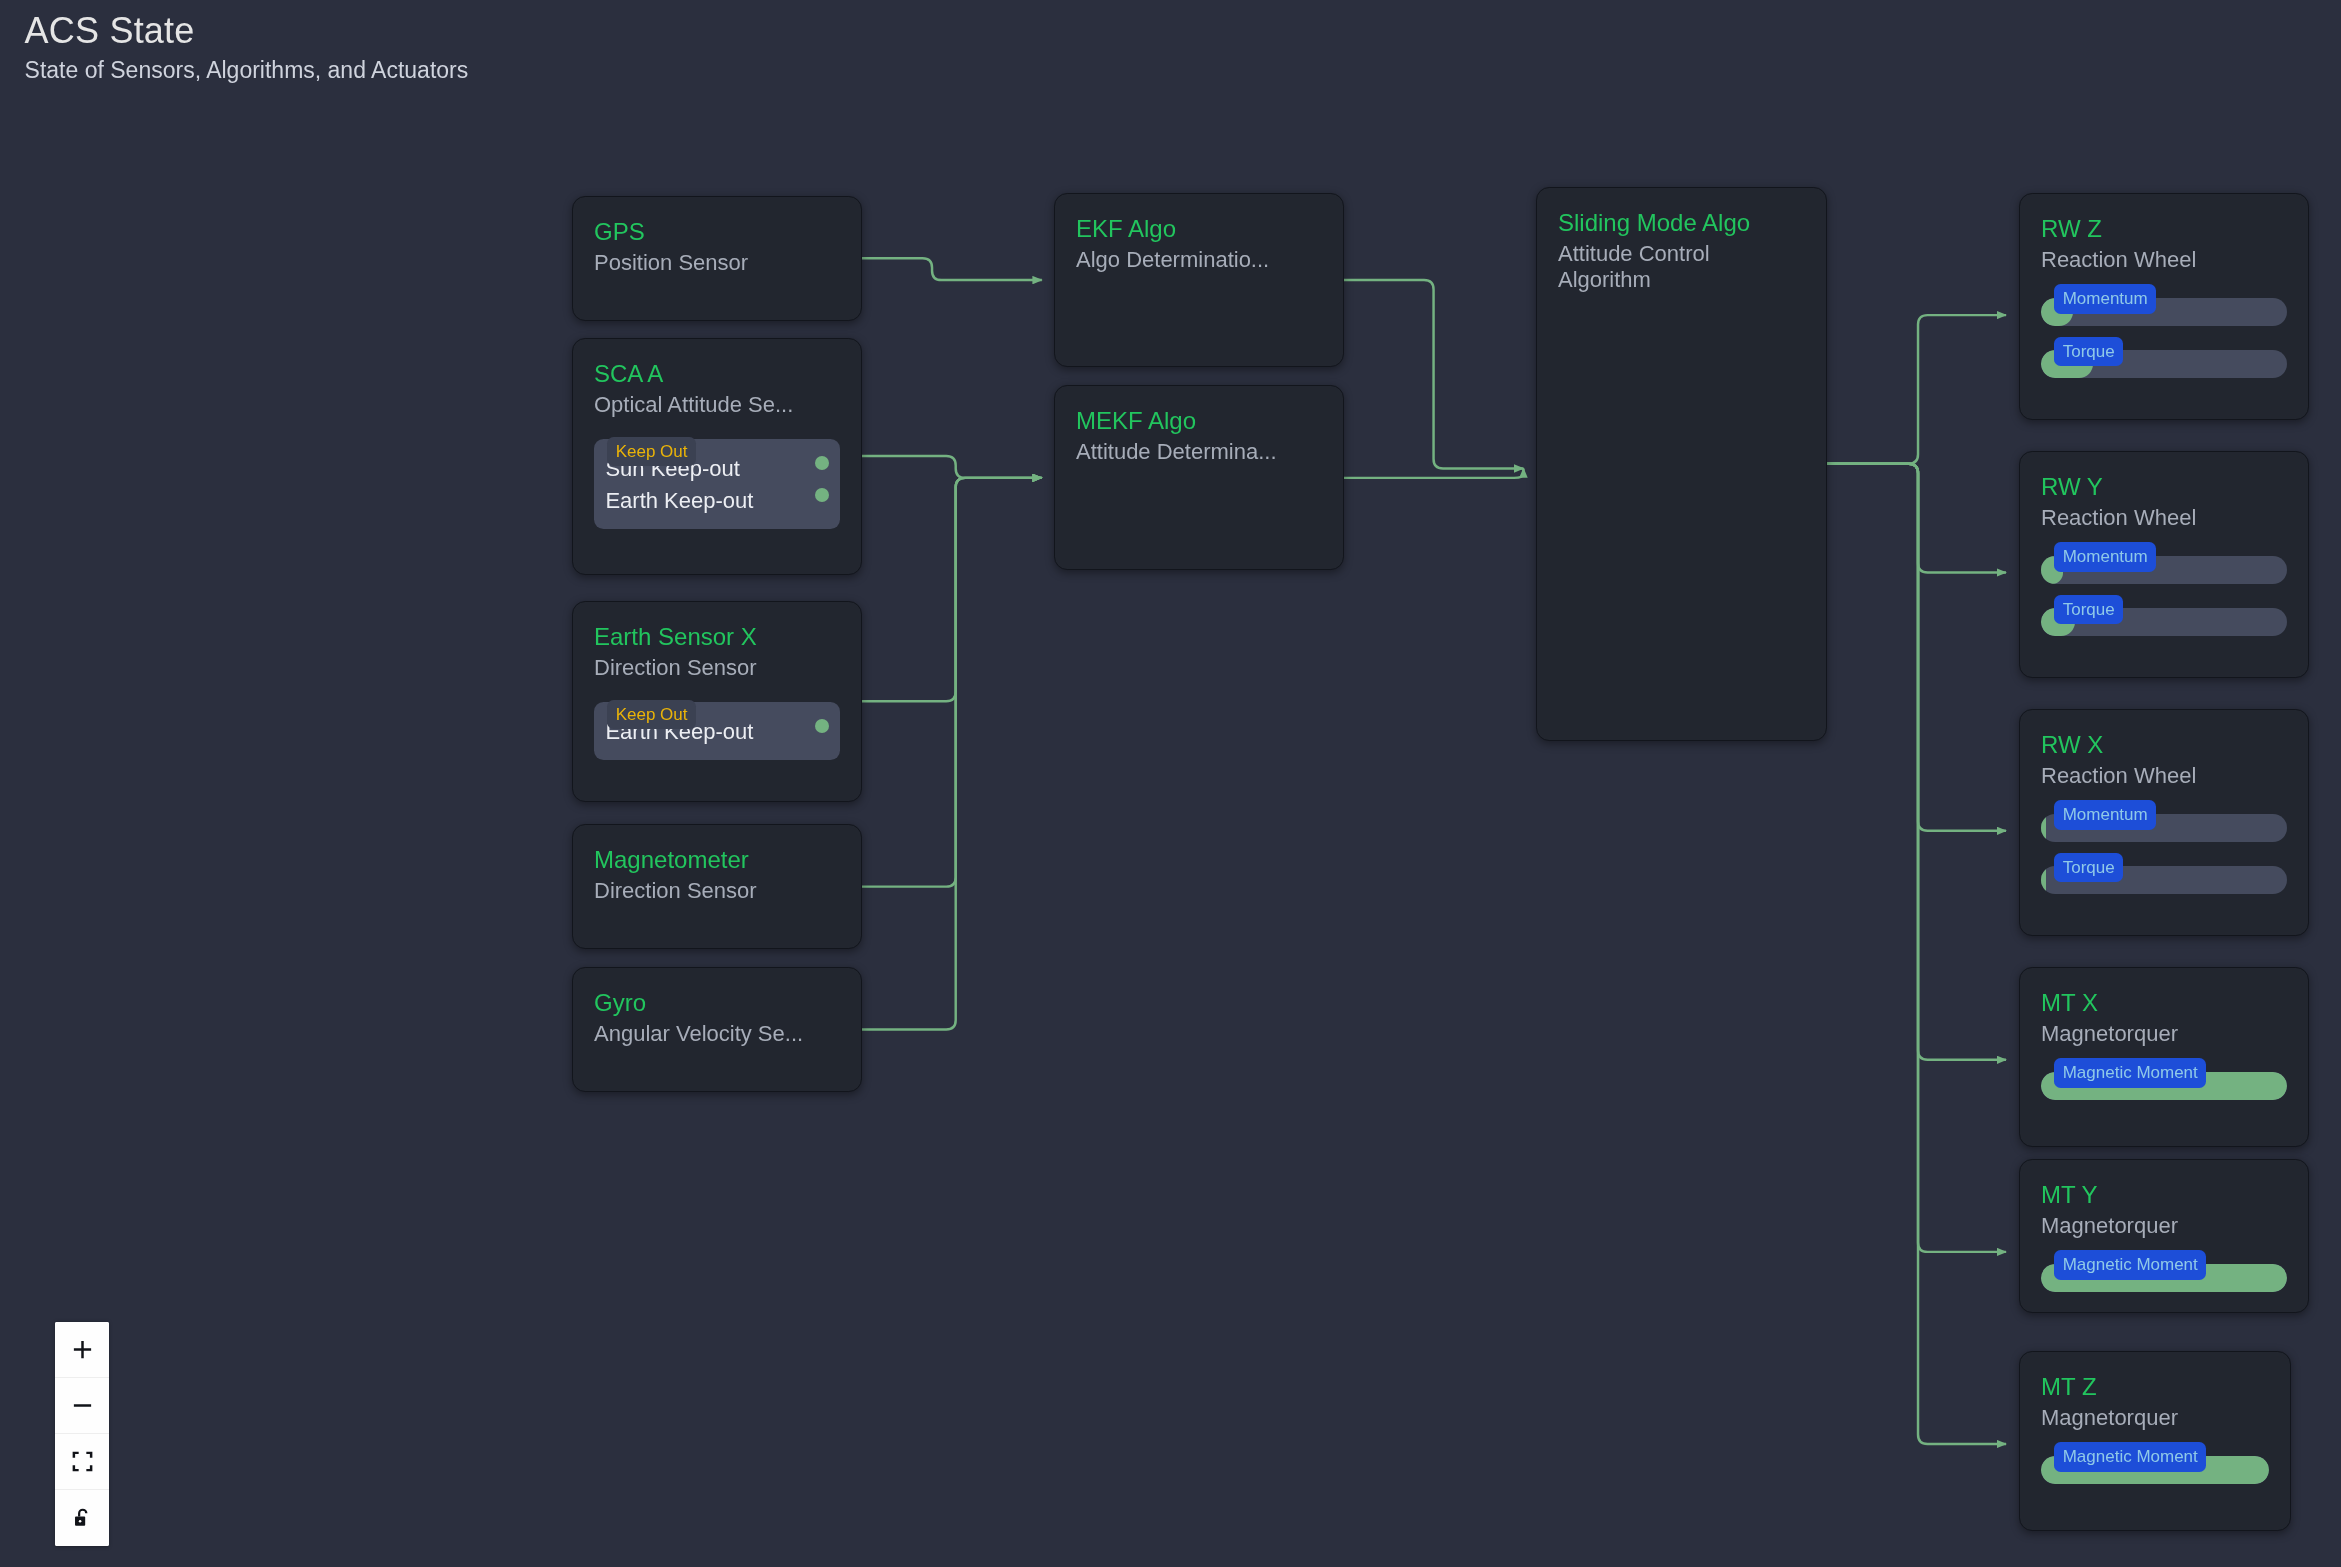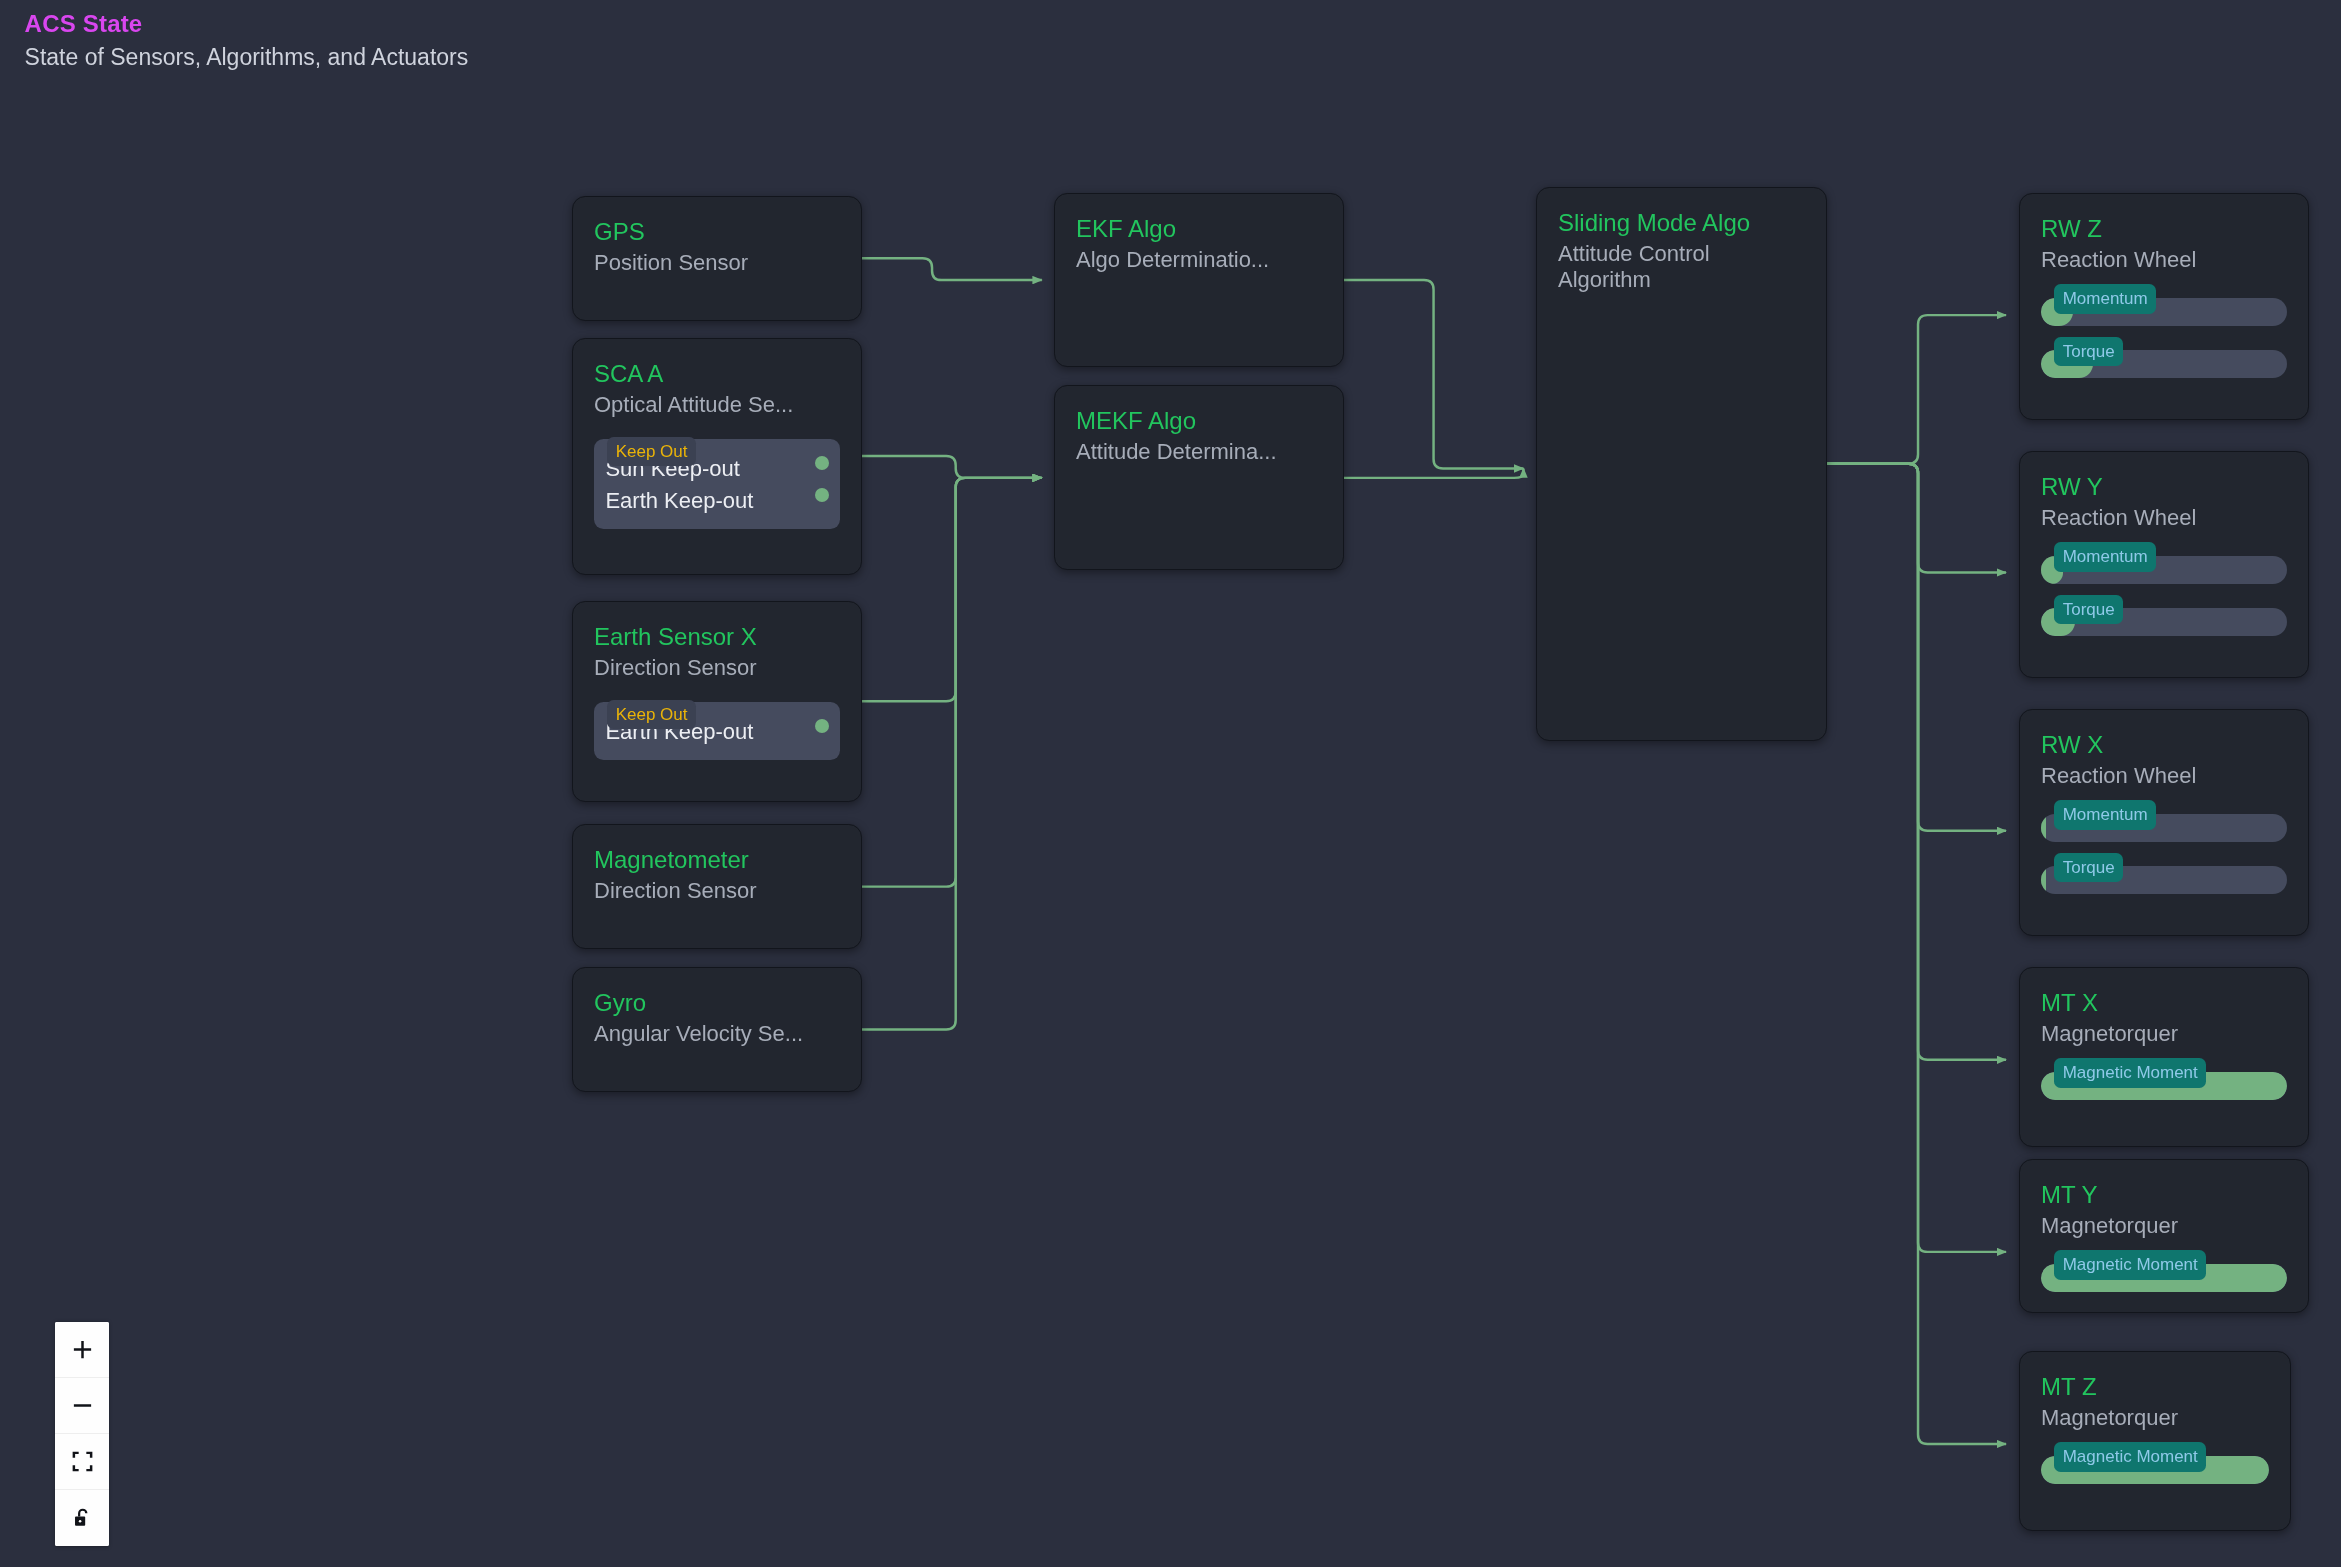--- a/index.html
+++ b/index.html
@@ -21,23 +21,23 @@
   }
 
   
   .page-header {
     position: absolute;
     left: 24.6px;
     top: 9.5px;
     z-index: 30;
   }
   .page-title {
-    font-size: 24px;
-    font-weight: 700;
-    color: #d946ef;
+    font-size: 36px;
+    font-weight: 400;
+    color: #e5e5e5;
     letter-spacing: 0.2px;
     line-height: 1.15;
   }
   .page-subtitle {
     font-size: 23px;
     font-weight: 400;
     color: #cfd3dd;
     margin-top: 6.6px;
     line-height: 1.15;
   }
@@ -142,21 +142,21 @@
   }
   .metric-fill {
     height: 100%;
     background: #74b281;
     border-radius: 14px;
   }
   .metric-badge {
     position: absolute;
     left: 13.2px;
     top: -13.2px;
-    background: #0f766e;
+    background: #1d4ed8;
     color: #8fc9e8;
     font-size: 17px;
     line-height: 1;
     padding: 5.7px 8.5px 6.6px 8.5px;
     border-radius: 6.6px;
     white-space: nowrap;
     z-index: 2;
   }
 
   

